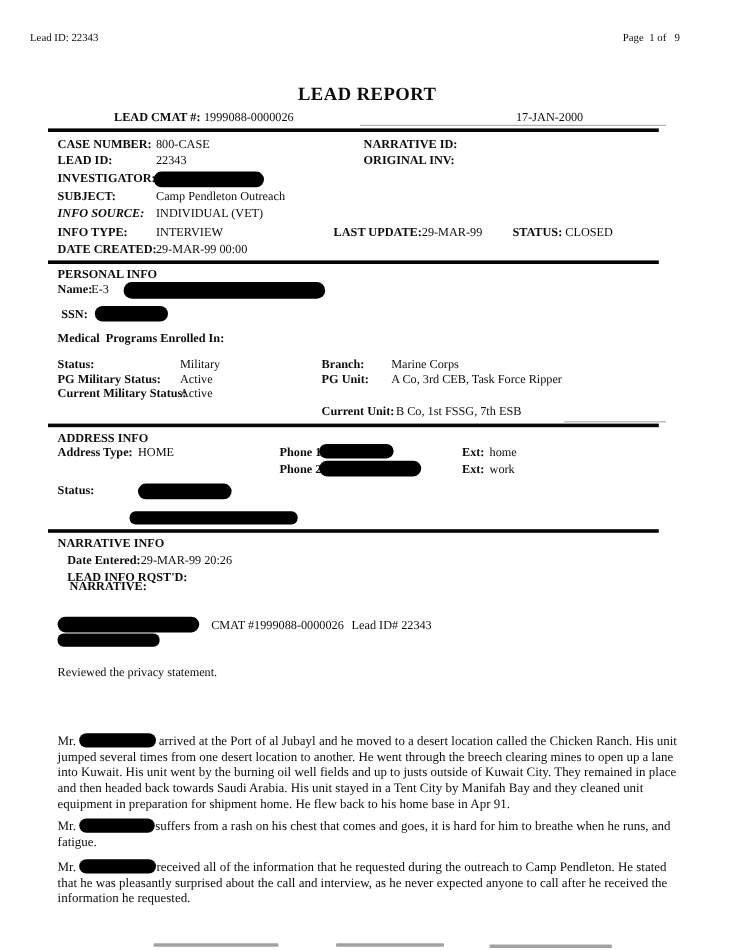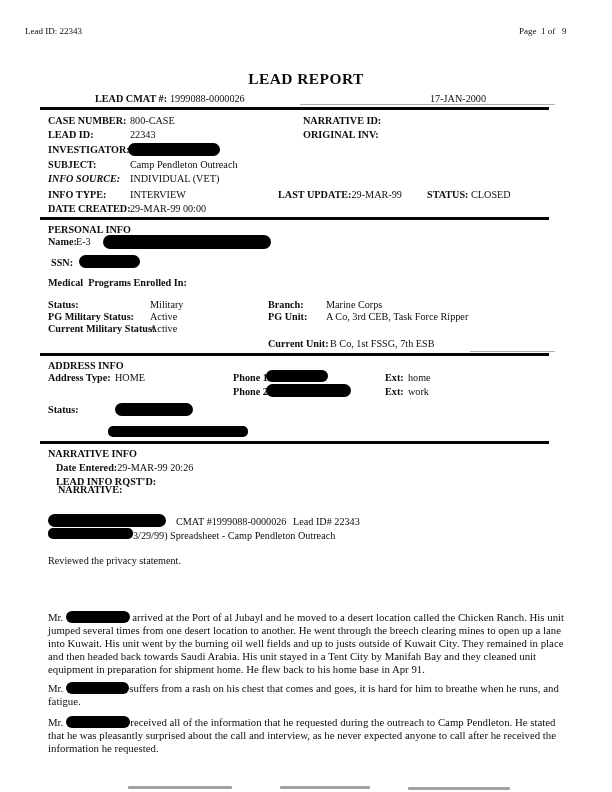--- a/index.html
+++ b/index.html
@@ -126,21 +126,20 @@
 
   <div class="abs f b" style="left:48px; top:448px;">NARRATIVE INFO</div>
   <div class="abs f" style="left:56px; top:462px;"><span class="b">Date Entered:</span><span>29-MAR-99 20:26</span></div>
   <div class="abs f b" style="left:56px; top:476px;">LEAD INFO RQST'D:</div>
 
   <div class="abs f b" style="left:58px; top:484px;">NARRATIVE:</div>
   <div class="redact" style="left:48px; top:514px; width:118px; height:13px;"></div>
   <div class="abs f" style="left:176px; top:516px;">CMAT #1999088-0000026</div>
   <div class="abs f" style="left:293px; top:516px;">Lead ID# 22343</div>
   <div class="redact" style="left:48px; top:528px; width:85px; height:11px; border-radius:5px;"></div>
-  <div class="abs f" style="left:133px; top:530px;">3/29/99) Spreadsheet - Camp Pendleton Outreach</div>
 
   <div class="abs f" style="left:48px; top:555px;">Reviewed the privacy statement.</div>
 
 
   <div class="para" style="top:611px;"><span>Mr.</span><span class="redact-inline" style="width:64px;"></span><span>arrived at the Port of al Jubayl and he moved to a desert location called the Chicken Ranch. His unit jumped several times from one desert location to another.  He went through the breech clearing mines to open up a lane into Kuwait.  His unit went by the burning oil well fields and up to justs outside of Kuwait City. They remained in place and then headed back towards Saudi Arabia.  His unit stayed in a Tent City by Manifah Bay and they cleaned unit equipment in preparation for shipment home.  He flew back to his home base in Apr 91.</span></div>
 
   <div class="para" style="top:716px;"><span>Mr.</span><span class="redact-inline" style="width:64px; margin-right:0;"></span><span>received all of the information that he requested during the outreach to Camp Pendleton.  He stated that he was pleasantly surprised about the call and interview, as he never expected anyone to call after he received the information he requested.</span></div>
 
   <div class="para" style="top:682px;"><span>Mr.</span><span class="redact-inline" style="width:63px; margin-right:0;"></span><span>suffers from a rash on his chest that comes and goes, it is hard for him to breathe when he runs, and fatigue.</span></div>
 

